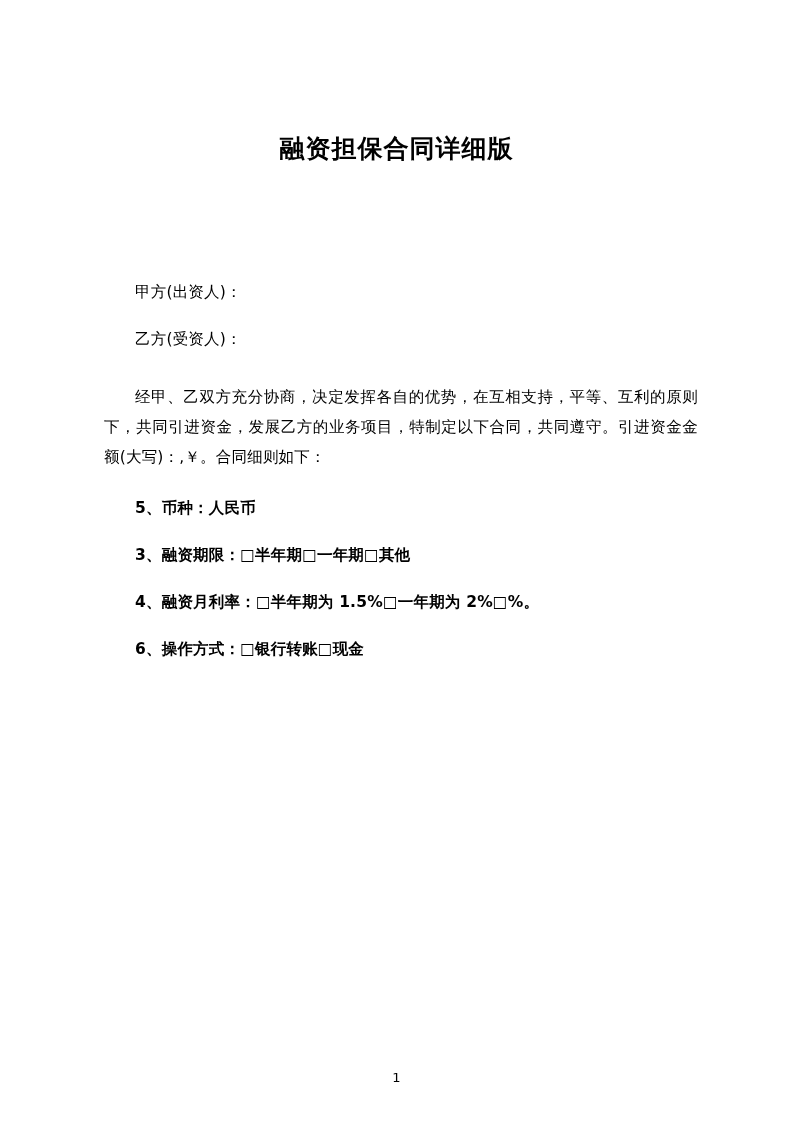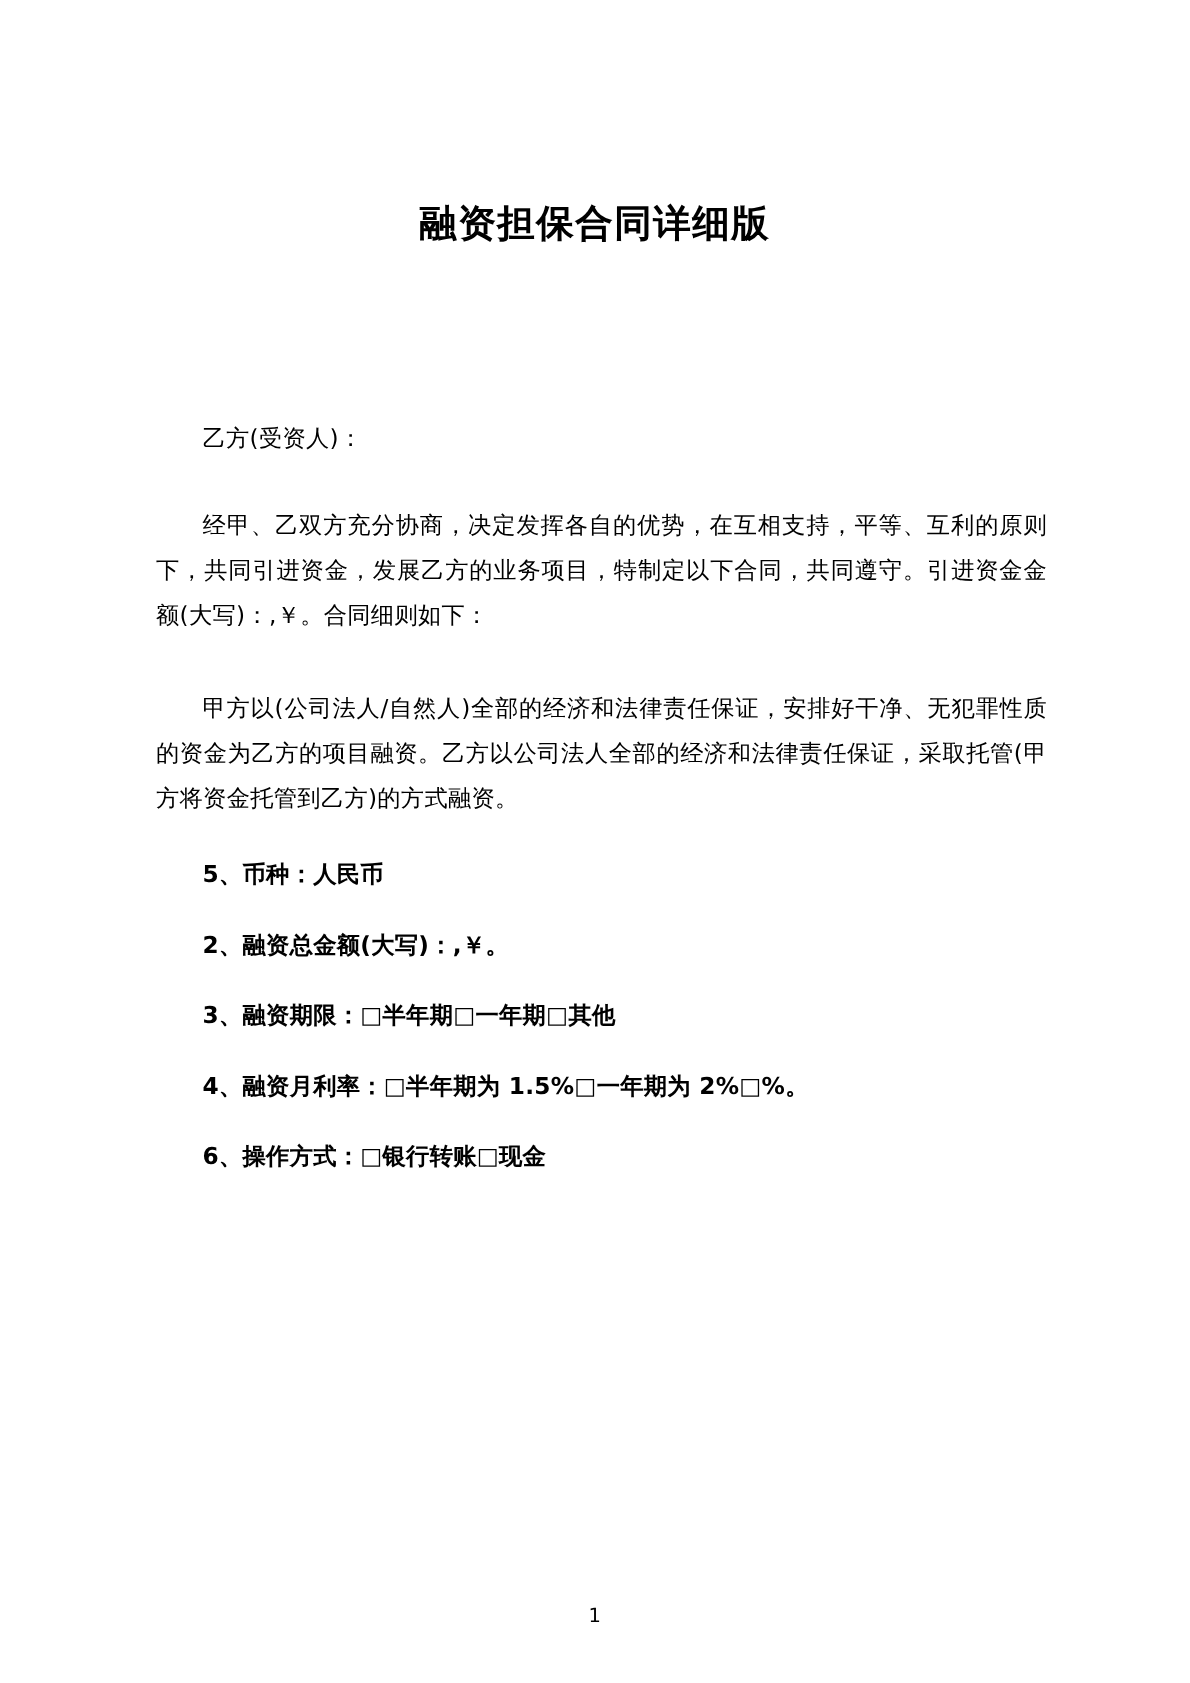--- a/index.html
+++ b/index.html
@@ -68,32 +68,31 @@
 </style>
 </head>
 <body>
 
 <div class="page">
 
   <div class="doc-title">融资担保合同详细版</div>
 
   <div class="body-wrap">
 
+    <p class="para indent">甲方(出资人)：</p>
 
     <p class="para indent">乙方(受资人)：</p>
 
     <p class="para indent flow">经甲、乙双方充分协商，决定发挥各自的优势，在互相支持，平等、互利的原则下，共同引进资金，发展乙方的业务项目，特制定以下合同，共同遵守。引进资金金额(大写)：,￥。合同细则如下：</p>
 
 
-    <p class="para indent flow">甲方以(公司法人/自然人)全部的经济和法律责任保证，安排好干净、无犯罪性质的资金为乙方的项目融资。乙方以公司法人全部的经济和法律责任保证，采取托管(甲方将资金托管到乙方)的方式融资。</p>
 
 
     <p class="para indent bold">5、币种：人民币</p>
 
-    <p class="para indent bold">2、融资总金额(大写)：,￥。</p>
 
     <p class="para indent bold">3、融资期限：□半年期□一年期□其他</p>
 
     <p class="para indent bold">4、融资月利率：□半年期为 1.5%□一年期为 2%□%。</p>
 
 
     <p class="para indent bold">6、操作方式：□银行转账□现金</p>
 
   </div>
 

